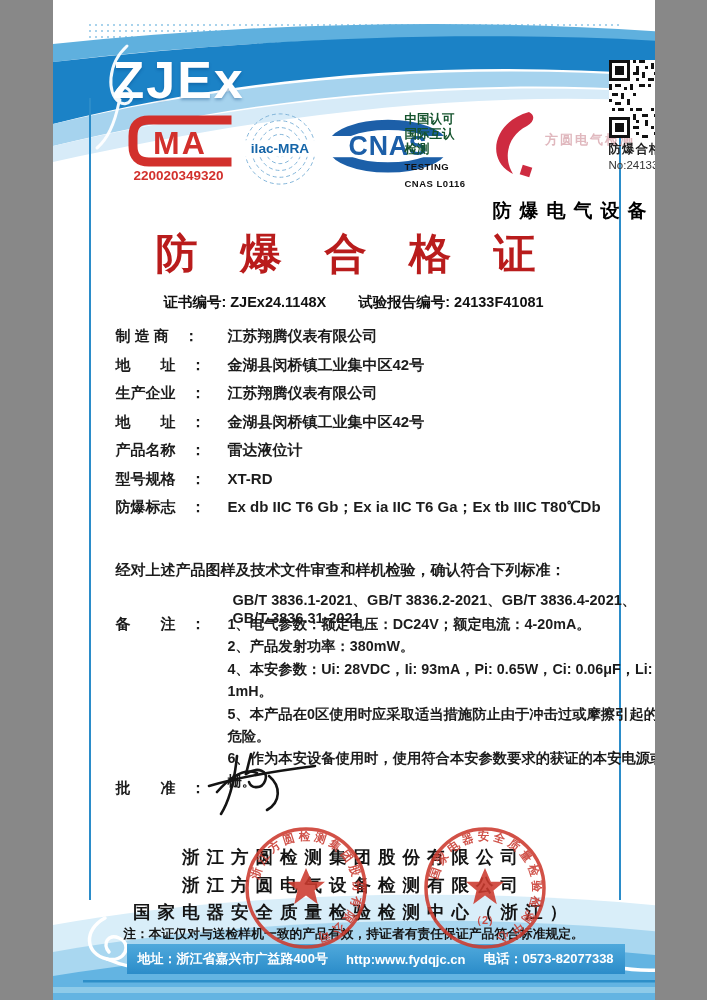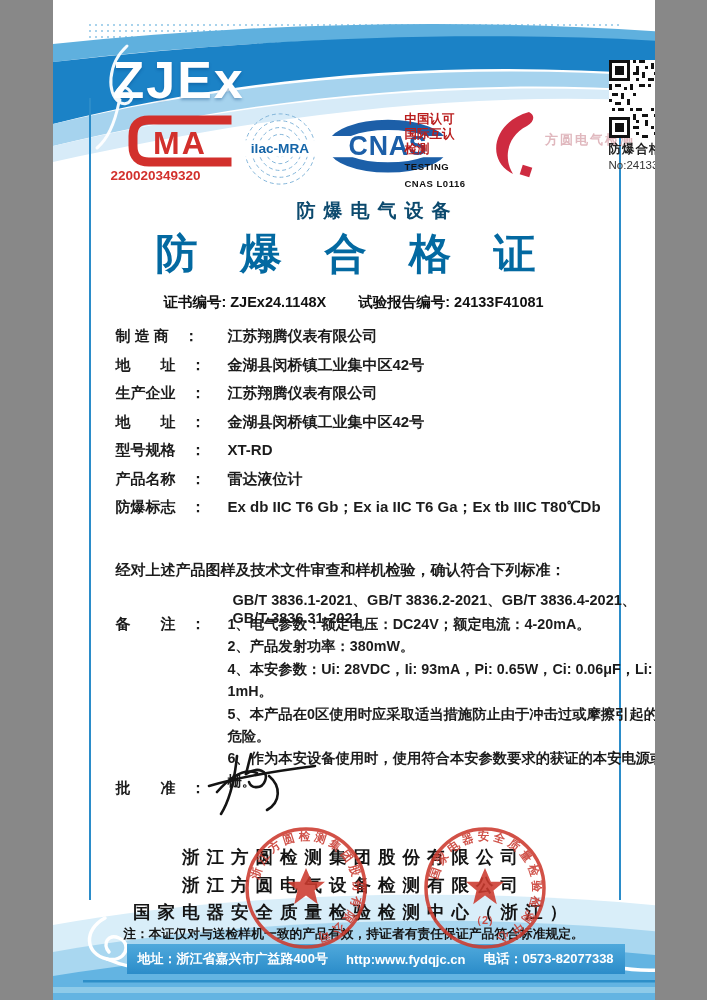--- a/index.html
+++ b/index.html
@@ -18,36 +18,36 @@
   .side-line.right{right:34px;top:88px;height:812px;}
   .flourish-topleft{position:absolute;left:28px;top:36px;z-index:3;}
   .brand{
     position:absolute;left:60px;top:50px;z-index:2;color:#fff;
     font-size:52px;font-weight:bold;letter-spacing:2px;
     text-shadow:0 2px 3px rgba(0,60,120,.35);
   }
   
   .logo{position:absolute;z-index:2;}
   .cma-svg{left:70px;top:112px;}
-  .cma-number{position:absolute;left:58px;top:168px;width:136px;
+  .cma-number{position:absolute;left:58px;top:168px;width:136px;text-align:center;
     color:#d2302c;font-size:13.5px;font-weight:bold;z-index:2;}
   .ilac-svg{left:188px;top:110px;}
   .cnas-svg{left:276px;top:118px;}
   .cnas-text{position:absolute;left:352px;top:112px;z-index:2;line-height:15px;}
-  .cnas-text .zh{color:#b91c1c;font-size:12.5px;font-weight:bold;}
+  .cnas-text .zh{color:#14532d;font-size:12.5px;font-weight:bold;}
   .cnas-text .en{color:#111;font-size:9.5px;font-weight:bold;margin-top:2px;letter-spacing:.5px;}
   .fy-svg{left:424px;top:108px;}
   .qr-block{position:absolute;left:556px;top:60px;width:100px;z-index:2;}
   .qr-caption{font-size:12.5px;font-weight:bold;color:#222;margin-top:3px;letter-spacing:1px;}
   .qr-number{font-size:11.5px;color:#333;margin-top:1px;}
   
-  .cat-title{position:absolute;left:0;right:0;top:198px;text-align:center;z-index:2;
-    font-size:19px;font-weight:bold;letter-spacing:8px;color:#0c4a6e;padding-left:48px;}
+  .cat-title{position:absolute;left:0;right:0;top:198px;text-align:right;z-index:2;
+    font-size:19px;font-weight:bold;letter-spacing:8px;color:#000000;padding-left:48px;}
   .main-title{position:absolute;left:0;right:0;top:226px;text-align:center;z-index:2;
-    font-family:"Liberation Serif",serif;font-size:42px;font-weight:bold;letter-spacing:16px;color:#0369a1;}
+    font-family:"Liberation Serif",serif;font-size:42px;font-weight:bold;letter-spacing:16px;color:#b91c1c;}
   .cert-nos{position:absolute;left:0;right:0;top:293px;text-align:center;z-index:2;
     font-size:14.5px;font-weight:bold;color:#111;}
   .cert-nos span{margin:0 14px;}
   
   .fields{position:absolute;left:63px;top:328px;z-index:2;}
   .frow{display:flex;margin-bottom:13.5px;font-size:15px;font-weight:bold;line-height:15px;}
   .flabel{white-space:pre;width:112px;flex:0 0 112px;}
   .fvalue{white-space:pre;}
   .statement{position:absolute;left:63px;top:561px;z-index:2;font-size:15px;font-weight:bold;}
   .standards{position:absolute;left:180px;top:591px;z-index:2;font-size:14.5px;font-weight:bold;}
@@ -226,26 +226,26 @@
     </div>
     <div class="frow">
       <span class="flabel">生产企业　：</span>
       <span class="fvalue">江苏翔腾仪表有限公司</span>
     </div>
     <div class="frow">
       <span class="flabel">地　　址　：</span>
       <span class="fvalue">金湖县闵桥镇工业集中区42号</span>
     </div>
     <div class="frow">
+      <span class="flabel">产品名称　：</span>
+      <span class="fvalue">雷达液位计</span>
+    </div>
+    <div class="frow">
       <span class="flabel">型号规格　：</span>
       <span class="fvalue">XT-RD</span>
-    </div>
-    <div class="frow">
-      <span class="flabel">产品名称　：</span>
-      <span class="fvalue">雷达液位计</span>
     </div>
     <div class="frow">
       <span class="flabel">防爆标志　：</span>
       <span class="fvalue">Ex db IIC T6 Gb；Ex ia IIC T6 Ga；Ex tb IIIC T80℃Db</span>
     </div>
   </div>
 
   <div class="statement">经对上述产品图样及技术文件审查和样机检验，确认符合下列标准：</div>
   <div class="standards">GB/T 3836.1-2021、GB/T 3836.2-2021、GB/T 3836.4-2021、GB/T 3836.31-2021</div>
 

